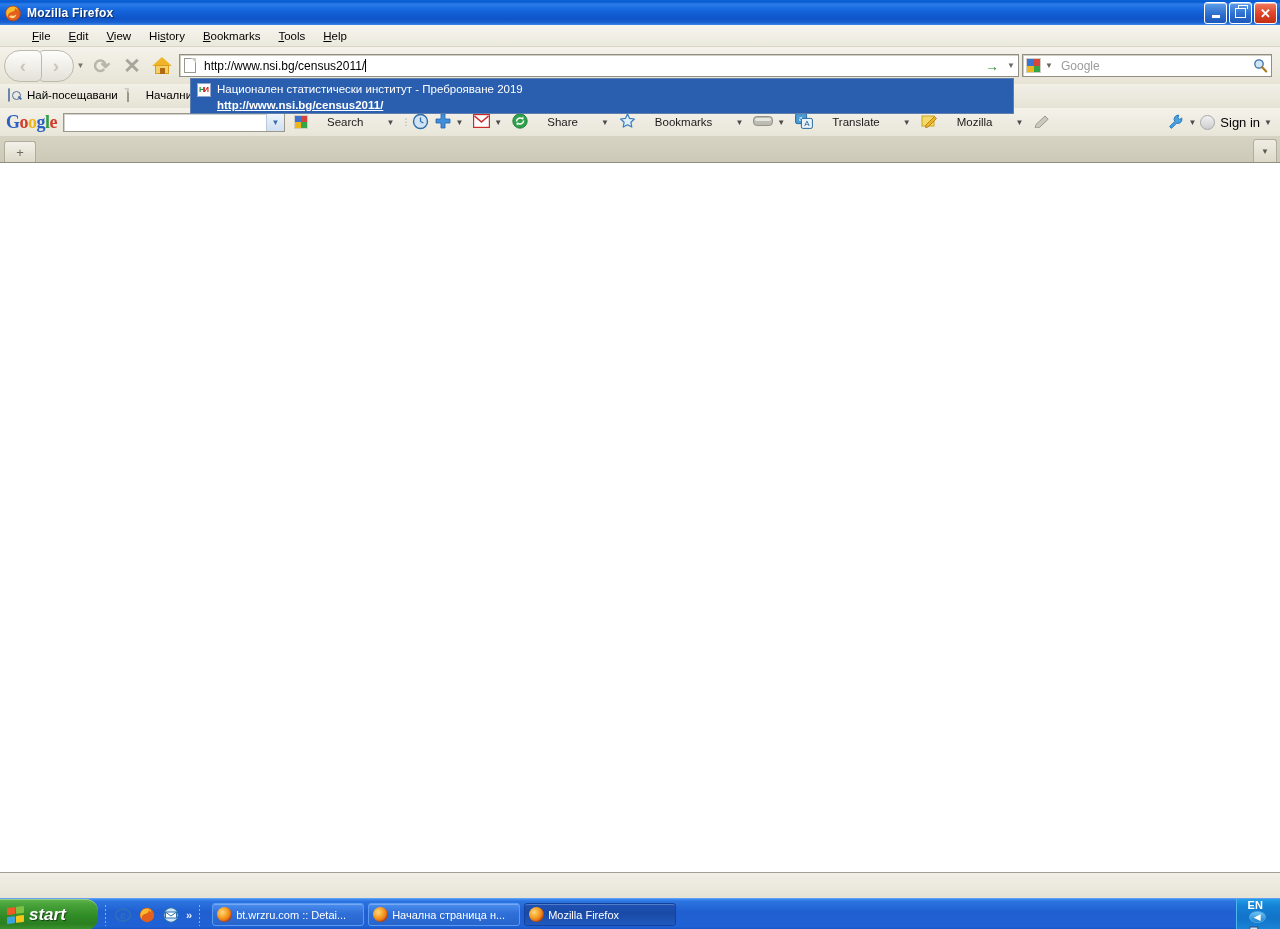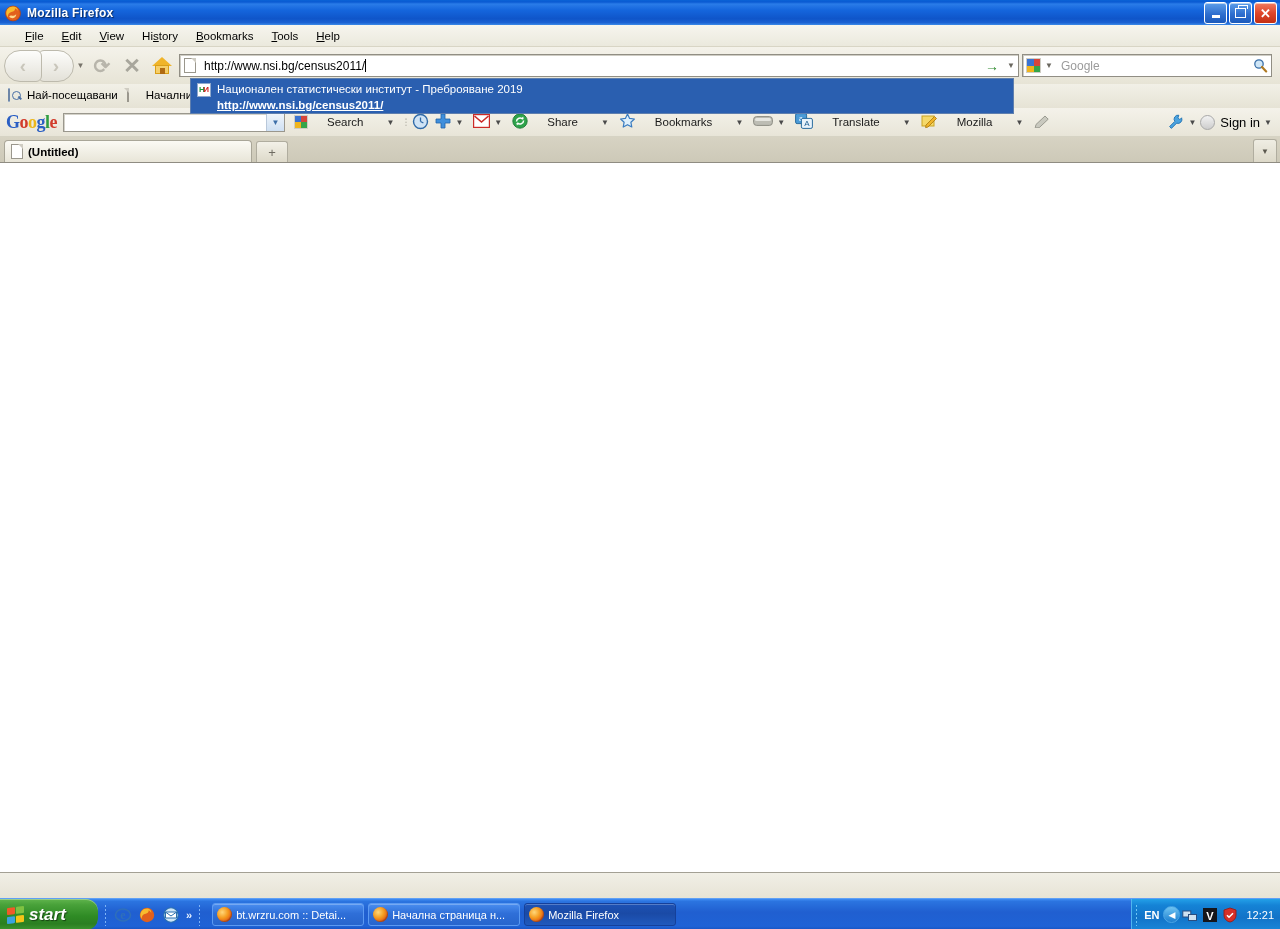--- a/index.html
+++ b/index.html
@@ -33,21 +33,21 @@
   .tb-btn.close{background:linear-gradient(to bottom,#f07d61,#e0452a 50%,#c32f13);}
   .glyph-min{width:8px;height:3px;background:#fff;margin-top:7px;}
   .glyph-max{width:9px;height:8px;border:1.5px solid #fff;position:relative;}
   .glyph-max:before{content:"";position:absolute;left:2px;top:-4px;width:8px;height:3px;border:1.5px solid #fff;border-bottom:none;}
   .glyph-close{color:#fff;font-size:13px;font-weight:bold;line-height:1;font-family:"Liberation Sans",sans-serif;}
 
   
   .menubar{
     position:absolute;left:0;top:25px;width:1280px;height:22px;
     background:linear-gradient(to bottom,#f6f5ee,#ebe9dd);
-    display:flex;align-items:center;padding-left:16px;box-sizing:border-box;
+    display:flex;align-items:center;padding-left:23px;box-sizing:border-box;
     border-bottom:1px solid #d8d5c5;
   }
   .menu-item{padding:2px 9px;color:#000;font-size:11.5px;}
   .menu-item u{text-decoration:underline;}
 
   
   .navbar{
     position:absolute;left:0;top:47px;width:1280px;height:37px;
     background:linear-gradient(to bottom,#f4f2ea,#e7e4d6);
     display:flex;align-items:center;box-sizing:border-box;padding:0 4px;
@@ -204,21 +204,21 @@
     box-shadow:inset 0 1px 0 rgba(255,255,255,.25);
   }
   .taskbtn.active{background:linear-gradient(to bottom,#1d52b5,#1a4aa6 45%,#2059bd);border:1px solid #15409a;}
   .taskbtn .tlabel{color:#fff;font-size:11px;margin-left:4px;white-space:nowrap;overflow:hidden;text-overflow:ellipsis;}
   .ffico{width:15px;height:15px;margin-left:4px;flex:none;border-radius:50%;
     background:radial-gradient(circle at 35% 35%,#ffd77a 0%,#f59b1e 42%,#e2561a 75%,#b8340f 100%);
     box-shadow:inset -1px -1px 1px rgba(0,0,0,.25);}
   .tray{
     position:absolute;right:0;top:0;height:31px;display:flex;align-items:center;
     background:linear-gradient(to bottom,#23a0e8 0%,#1583d6 20%,#1273c8 60%,#1a86d8 100%);
-    padding:0 6px 0 3px;border-left:1px solid #4fb5ef;
+    padding:0 6px 0 3px;border-left:1px solid #4fb5ef;flex-direction:column;
   }
   .tray .grip2{width:4px;height:22px;background-image:radial-gradient(#6fc5f5 1px,transparent 1px);background-size:3px 4px;margin-right:5px;}
   .tray .lang{color:#fff;font-size:11px;font-weight:bold;margin-right:4px;}
   .trayico{width:16px;height:16px;margin:0 2px;position:relative;}
   .clock{color:#fff;font-size:11px;margin-left:6px;text-align:right;}
   .chev{width:15px;height:15px;border-radius:50%;background:linear-gradient(to bottom,#6fc4f2,#1d7fd0);display:flex;align-items:center;justify-content:center;color:#fff;font-size:9px;border:1px solid #4ba6e5;}
 </style>
 </head>
 <body>
 
@@ -446,24 +446,20 @@
           </svg>
       </span>
       <span class="gcaret">▼</span>
       <span class="avatar"></span>
       <span style="font-size:13px;">Sign in</span>
       <span class="gcaret">▼</span>
     </div>
   </div>
 
   <div class="tabbar">
-    <div class="tab">
-      <span><span class="pagedoc" style="display:inline-block;vertical-align:-3px;"></span></span>
-      <span class="t-label">(Untitled)</span>
-    </div>
     <div class="newtab">
         <span>+</span>
       </div>
     <div class="tablist">
         <span>▼</span>
       </div>
   </div>
 
   <div class="content"><span></span></div>
 

